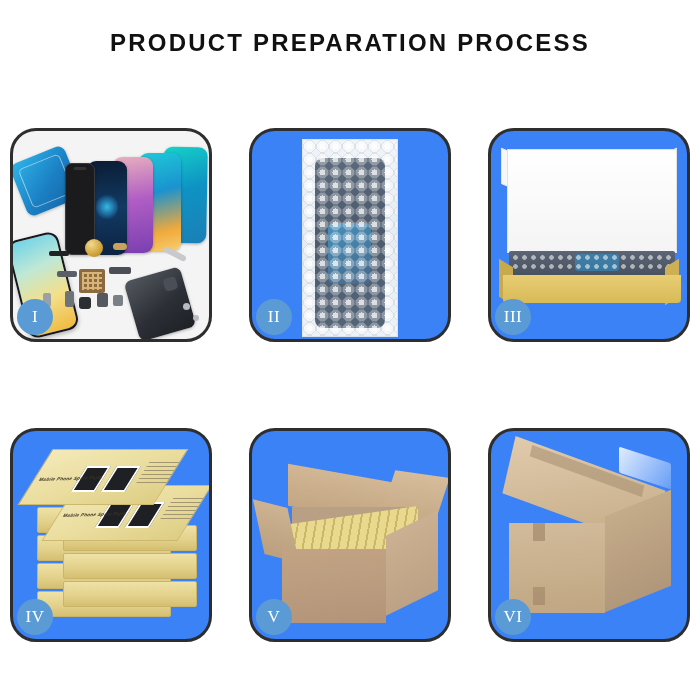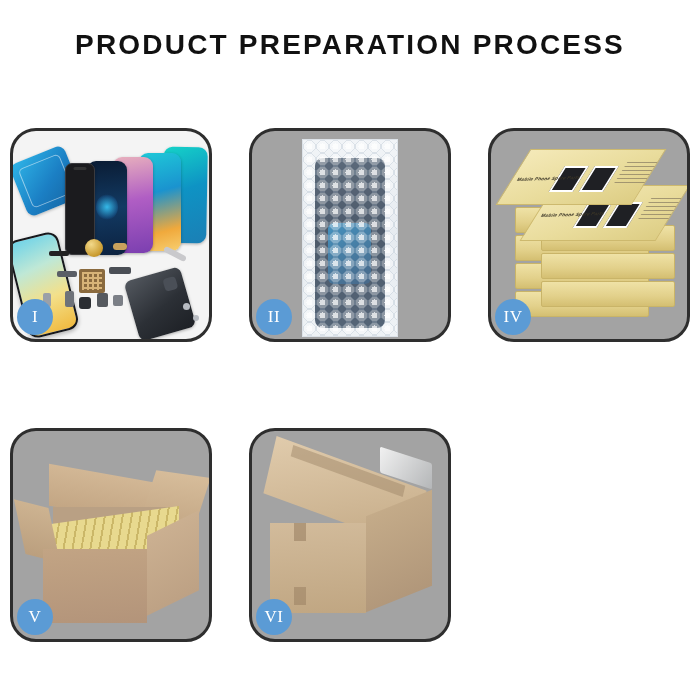--- a/index.html
+++ b/index.html
@@ -10,21 +10,21 @@
     font-family: "Liberation Sans", sans-serif;
     overflow: hidden;
   }
 
   .page { position: relative; width: 700px; height: 700px; background: #fff; }
 
   
   .header { padding-top: 30px; text-align: center; }
 
   .title {
-    font-size: 28px;
+    font-size: 24px;
     font-weight: bold;
     letter-spacing: 2.2px;
     color: #111;
     line-height: 1.1;
     white-space: nowrap;
   }
 
   .subtitle {
     margin-top: 9px;
     font-size: 13.5px;
@@ -46,21 +46,21 @@
     row-gap: 86px;
   }
 
   .panel {
     position: relative;
     border: 3px solid #2e2e2e;
     border-radius: 26px;
     background: #f2f2f2;
     overflow: hidden;
   }
-  .panel.white-bg { background: #a3a3a3; }
+  .panel.white-bg { background: #3b82f6; }
 
   .stage { position: absolute; inset: 0; overflow: hidden; }
 
   .badge {
     position: absolute;
     left: 4px; bottom: 4px;
     width: 36px; height: 36px;
     border-radius: 50%;
     background: #5b9bd5;
     color: #ffffff;
@@ -446,20 +446,32 @@
     <div class="panel p2 white-bg">
       <div class="stage">
         <div class="pouch">
           <div class="pouch-inner"></div>
           <div class="bubbles"></div>
         </div>
       </div>
       <div class="badge">II</div>
     </div>
 
+    <div class="panel p3 white-bg">
+      <div class="stage">
+        <div class="lid-flapL"></div>
+        <div class="lid-flapR"></div>
+        <div class="lid-back"></div>
+        <div class="tray-top"></div>
+        <div class="tray-sideL"></div>
+        <div class="tray-sideR"></div>
+        <div class="tray-front"></div>
+      </div>
+      <div class="badge">III</div>
+    </div>
 
     <div class="panel p4 white-bg">
       <div class="stage">
 
         <div class="kbox" style="left:24px; top:160px;"></div>
         <div class="kbox" style="left:24px; top:132px;"></div>
         <div class="kbox" style="left:24px; top:104px;"></div>
         <div class="kbox" style="left:24px; top:76px;"></div>
 
         <div class="kbox" style="left:50px; top:150px;"></div>

